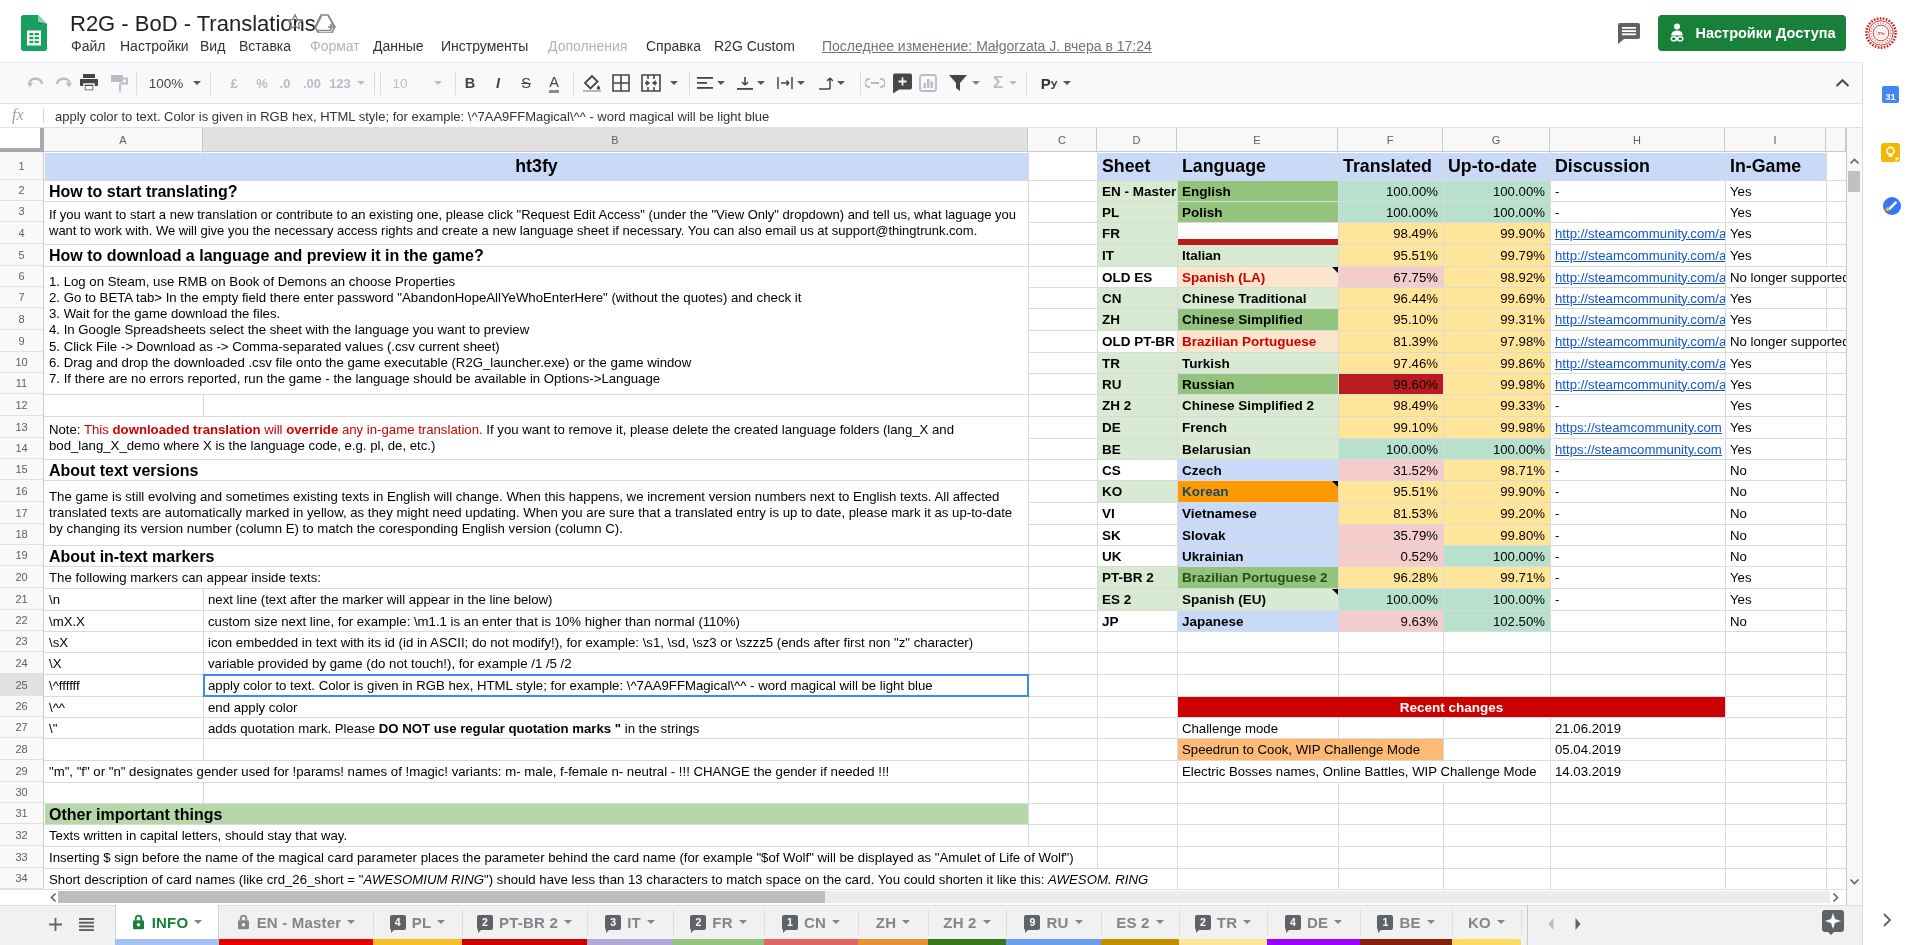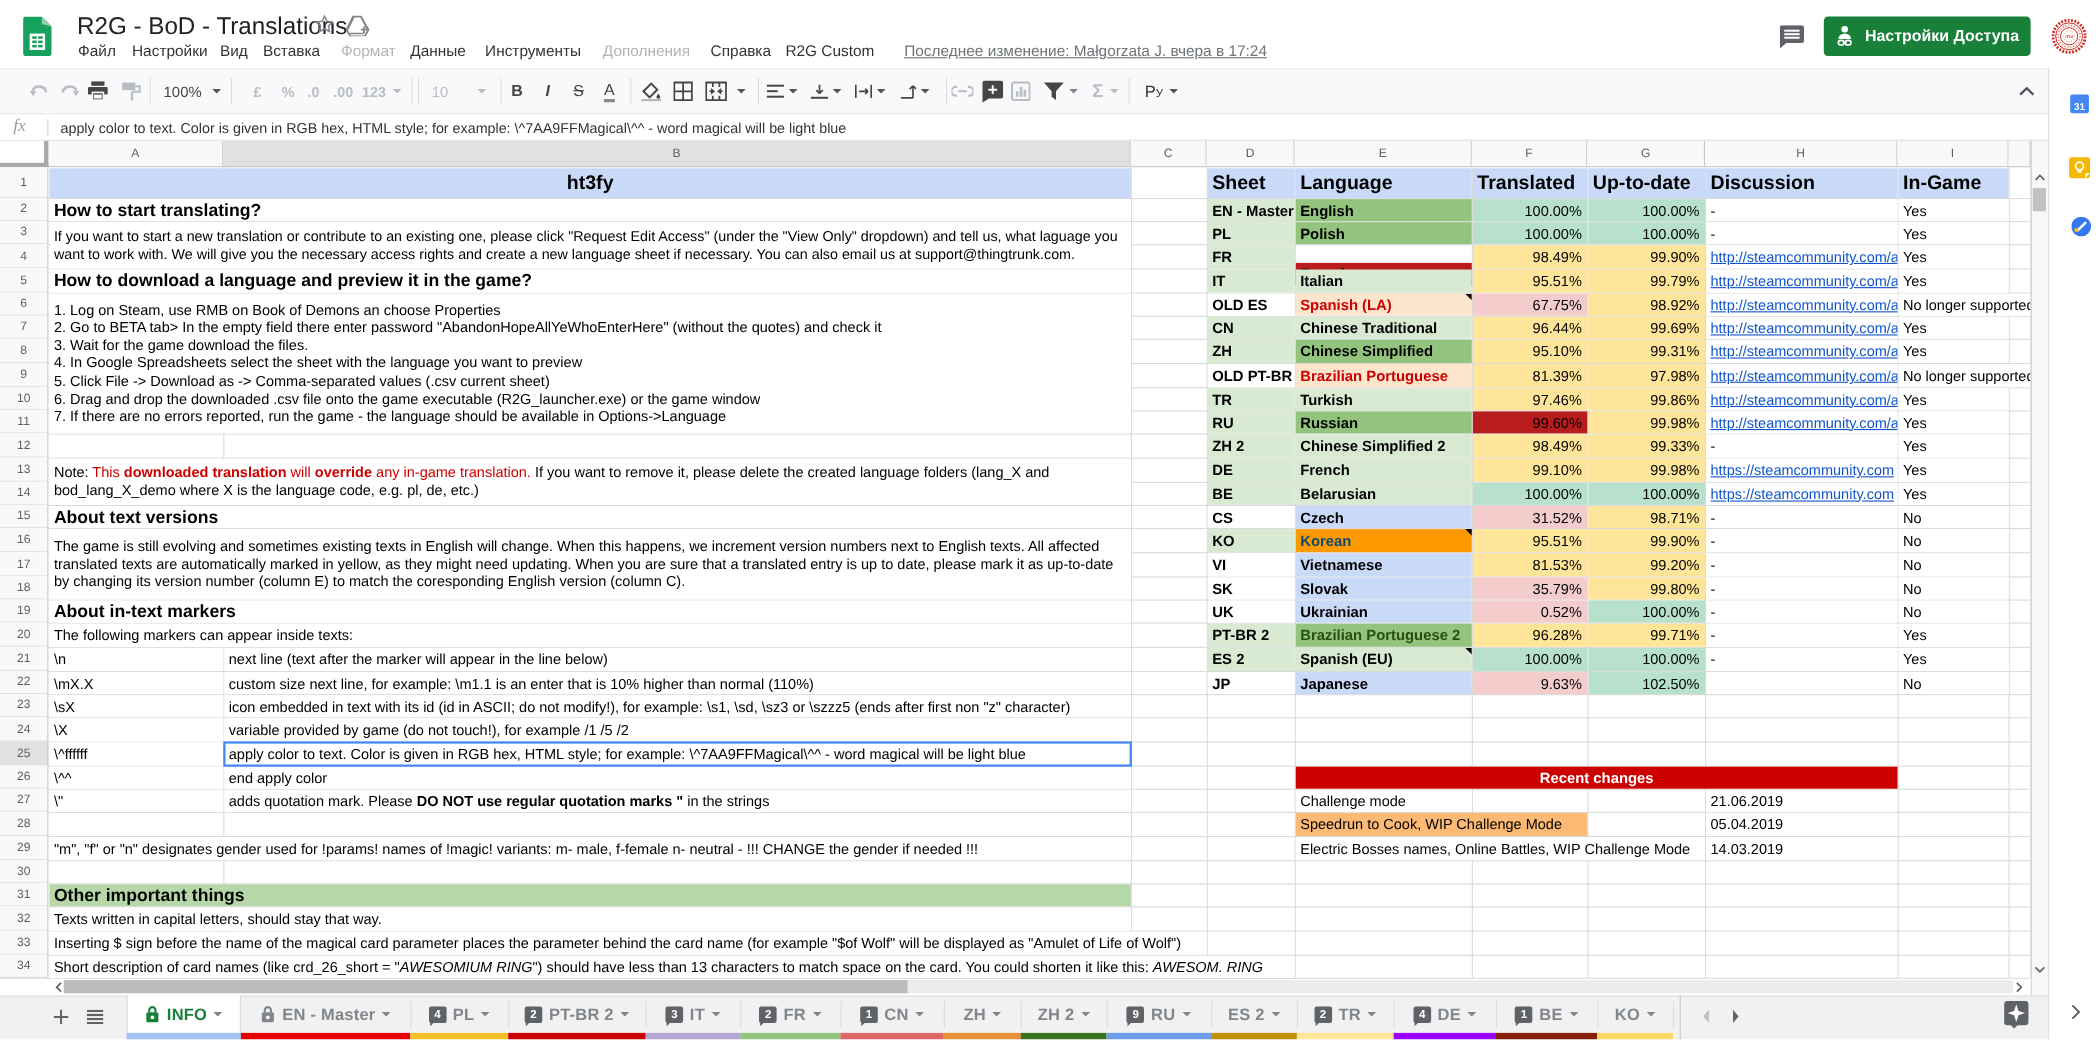--- a/index.html
+++ b/index.html
@@ -805,21 +805,21 @@
     <span class="caret" style="border-top-color:#80868b;margin-left:0"></span>
   </div>
 <div class="tbi" style="left:988px;width:20px">
     <span style="font-size:17px;color:#b9bdc1;font-weight:bold">Σ</span>
   </div>
 <div class="tbi" style="left:1008px;width:10px">
     <span class="caret" style="border-top-color:#b9bdc1;margin-left:0"></span>
   </div>
 <div class="ab" style="left:1026px;top:71px;width:1px;height:24px;background:#dadce0"></div>
 <div class="tbi" style="left:1037px;width:24px">
-    <span style="font-size:15px;color:#333;font-weight:normal">Р<span style="font-size:10.5px">У</span></span>
+    <span style="font-size:15px;color:#333;font-weight:bold">Р<span style="font-size:10.5px">У</span></span>
   </div>
 <div class="tbi" style="left:1062px;width:10px">
     <span class="caret" style="border-top-color:#555;margin-left:0"></span>
   </div>
 <svg class="tbi" style="left:1835px" width="15" height="42" viewBox="0 0 15 9">
     <path d="M1.5 7.5 l6 -5.8 6 5.8" stroke="#4a4e52" stroke-width="2" fill="none"></path>
   </svg>
 <div class="ab" style="left:0;top:104px;width:1909px;height:24px;background:#fff;border-bottom:1px solid #e0e0e0"></div>
 <div class="ab" style="left:12px;top:106px;font-family:'Liberation Serif',serif;font-style:italic;font-size:16px;color:#9aa0a6">fx</div>
 <div class="ab" style="left:43px;top:108px;width:1px;height:15px;background:#d5d5d5"></div>

